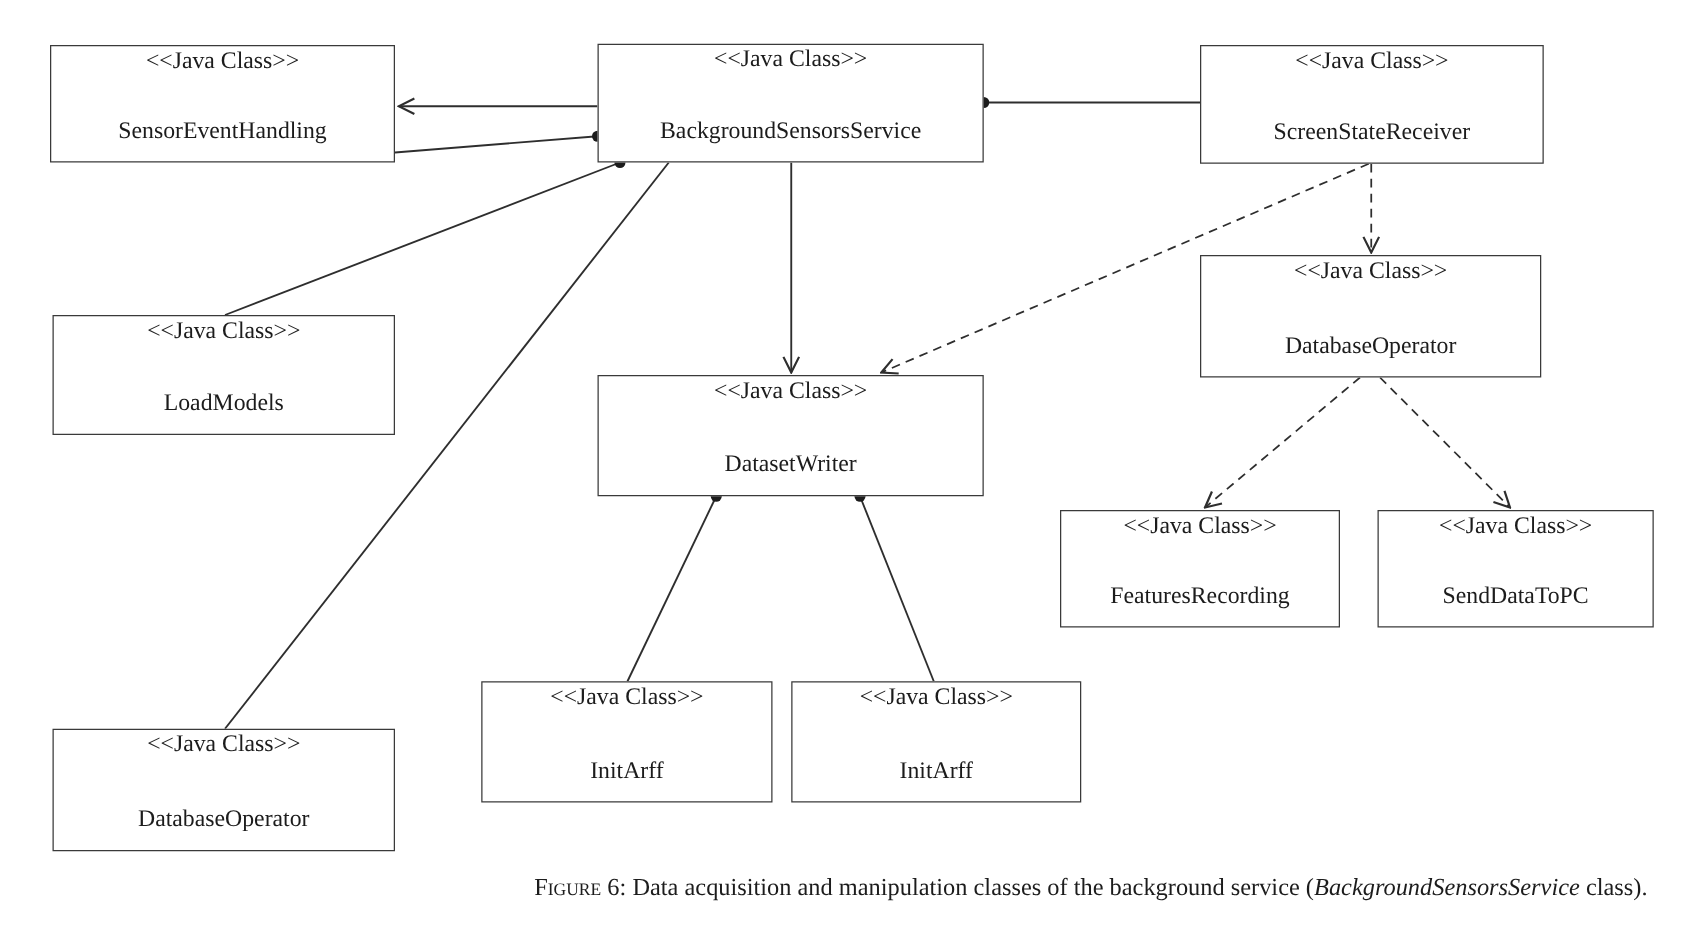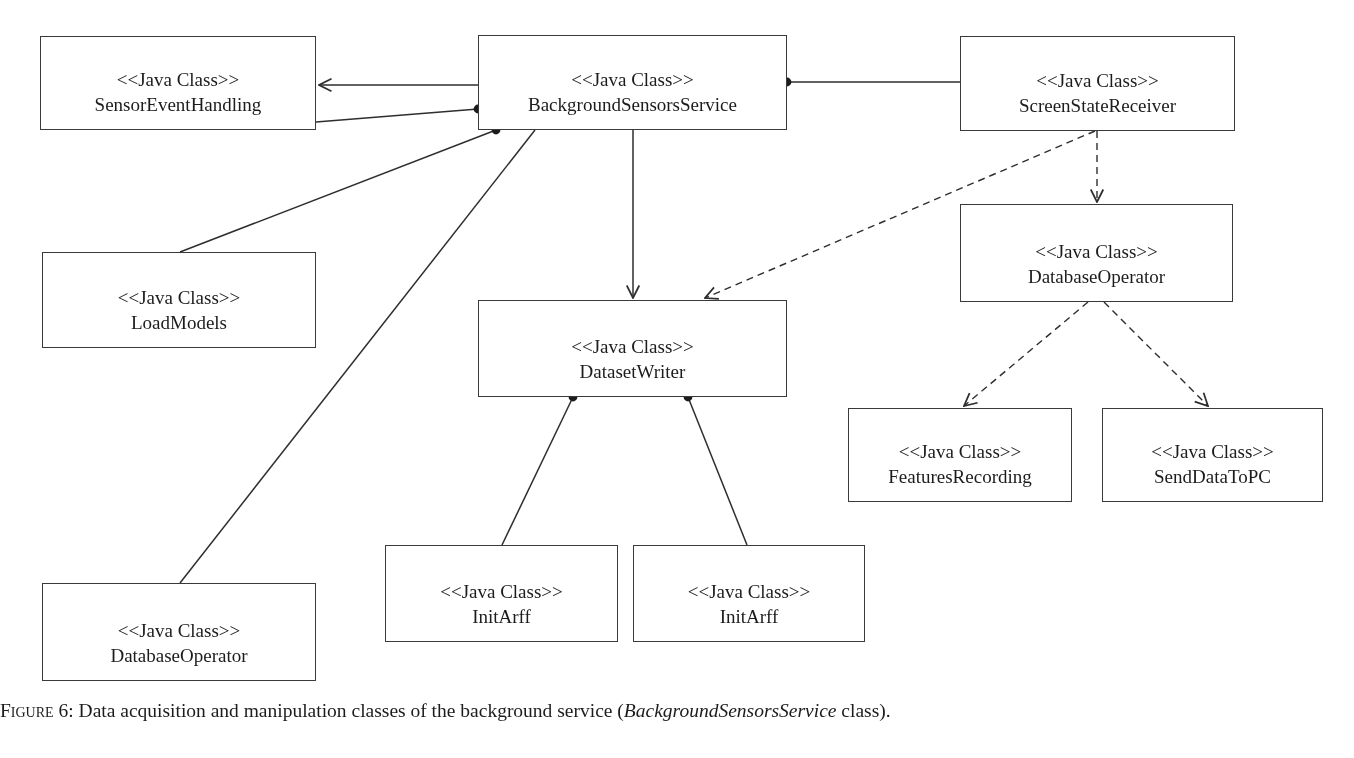--- a/index.html
+++ b/index.html
@@ -23,21 +23,21 @@
     height: 758px;
   }
   .uml-box {
     position: absolute;
     box-sizing: border-box;
     background: #ffffff;
     border: 1.6px solid #3a3a3a;
     display: flex;
     flex-direction: column;
     align-items: center;
-    justify-content: flex-end;
+    justify-content: space-between;
     padding-bottom: 12px;
     text-align: center;
     color: #1c1c1c;
     line-height: 1.28;
   }
   .uml-box .stereo,
   .uml-box .cname {
     font-size: 19px;
     white-space: nowrap;
   }
@@ -52,21 +52,21 @@
   #box-sdp  { left: 1102px;top: 408px; width: 221px; height: 94px; }
   #box-ia   { left: 385px; top: 545px; width: 233px; height: 97px; }
   #box-wt   { left: 633px; top: 545px; width: 232px; height: 97px; }
   #box-lah  { left: 42px;  top: 583px; width: 274px; height: 98px; }
 
   .caption {
     position: absolute;
     left: 0;
     top: 700px;
     width: 1318px;
-    text-align: left;
+    text-align: right;
     font-size: 19.5px;
     color: #1c1c1c;
   }
   .caption .smallcaps { font-variant: small-caps; }
   .caption em { font-style: italic; }
 </style>
 </head>
 <body>
 
 <div id="canvas">

